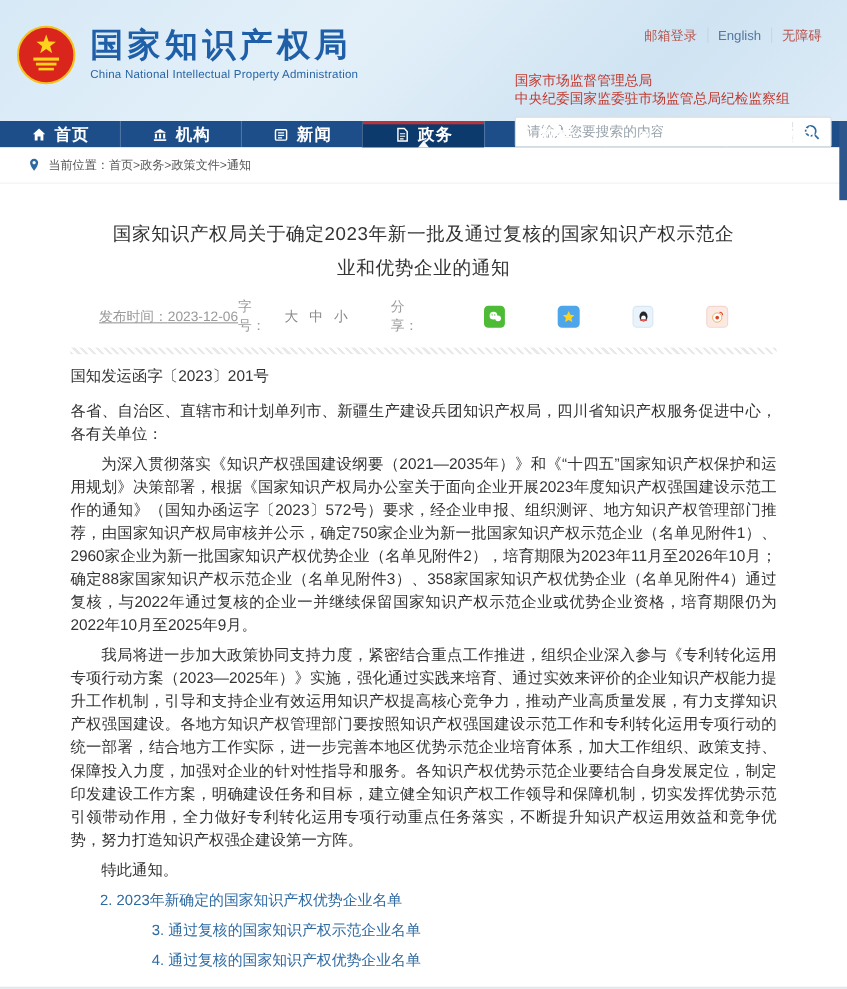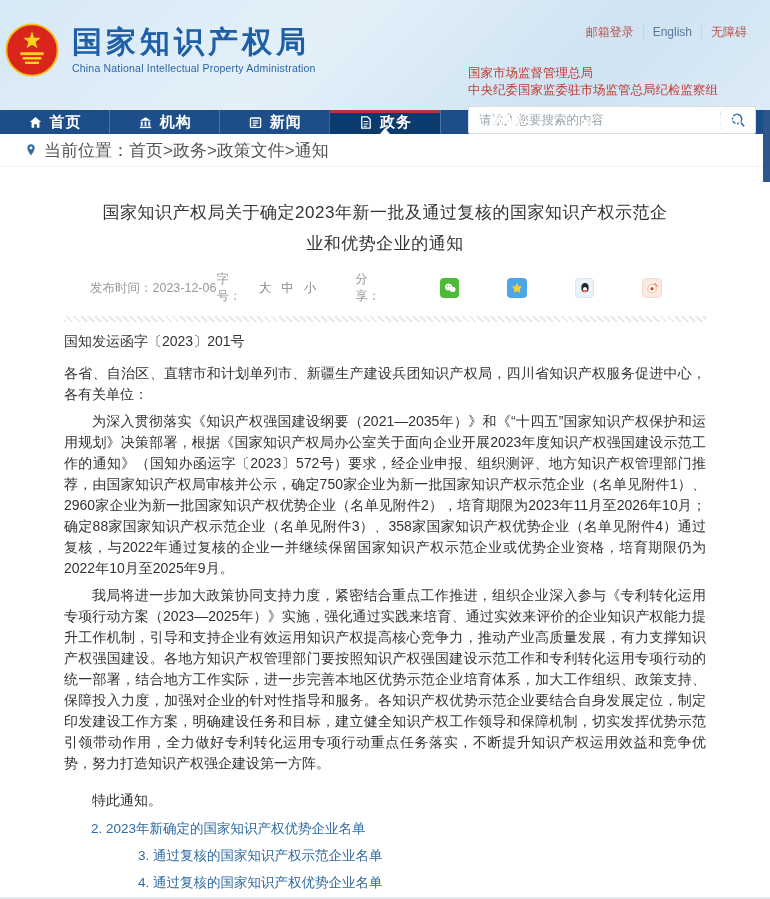--- a/index.html
+++ b/index.html
@@ -7,21 +7,21 @@
   body {
     font-family:"Liberation Sans","DejaVu Sans",sans-serif;
     background:#ffffff; color:#333;
     width:770px; height:899px; overflow:hidden; position:relative;
   }
   
   .site-header {
     height:110px; position:relative;
     background:linear-gradient(135deg,#d7e9f6 0%,#e3f0f9 40%,#cfe3f2 75%,#dcebf7 100%);
   }
-  .logo-wrap { position:absolute; left:4px; top:22px; display:flex; align-items:center; }
+  .logo-wrap { position:absolute; left:14px; top:22px; display:flex; align-items:center; }
   .emblem { width:56px; height:56px; }
   .logo-text { margin-left:12px; }
   .site-name { font-size:30px; font-weight:bold; color:#1f5fa8; letter-spacing:4px; line-height:32px; }
   .site-en { font-size:10.5px; color:#2a66a5; margin-top:4px; letter-spacing:0.2px; }
   .header-right { position:absolute; right:14px; top:24px; width:288px; }
   .top-links { text-align:right; font-size:12px; color:#b5524a; white-space:nowrap; }
   .top-links .tl { cursor:pointer; padding:0 9px; }
   .top-links .tl + .tl { border-left:1px solid #c6d4e0; }
   .top-links .tl.en { color:#55789e; }
   .related { margin-top:24px; font-size:12.5px; line-height:17px; color:#c03a30; }
@@ -52,54 +52,54 @@
   }
   .nav-item.active::after {
     content:""; position:absolute; bottom:0; left:50%; margin-left:-5px;
     border-left:5px solid transparent; border-right:5px solid transparent;
     border-bottom:6px solid #f7f9fb;
   }
   .edge-strip { position:absolute; right:0; top:110px; width:7px; height:72px; background:#2c568c; }
   
   .breadcrumb-bar {
     height:33px; background:#fff; border-bottom:1px solid #eef1f4;
-    display:flex; align-items:center; padding-left:24px; font-size:17px; color:#555;
+    display:flex; align-items:center; padding-left:24px; font-size:11px; color:#555;
   }
   .breadcrumb-bar .pin { margin-right:6px; display:flex; }
   .breadcrumb-path { color:#555; cursor:pointer; }
   
   .article { padding:0 64px; }
   .article-title {
     margin-top:30px; text-align:center; font-size:17px; line-height:31px;
     color:#333; font-weight:500; padding:0 38px; letter-spacing:0.5px;
   }
   .meta-row {
     margin-top:12px; display:flex; align-items:center; font-size:12.5px; color:#999;
     padding-left:26px; padding-right:44px;
   }
-  .meta-date { white-space:nowrap; }
+  .meta-date { white-space:nowrap;text-decoration:underline; }
   .meta-mid { margin-left:auto; display:flex; align-items:center; color:#999; }
   .font-size-opt { margin:0 5px; cursor:pointer; color:#888; }
   .share-group { display:flex; align-items:center; margin-left:34px;gap:37px; }
   .share-label { color:#999; }
   .share-icon { width:20px; height:20px; border-radius:4px; margin-left:11px;
     display:flex; align-items:center; justify-content:center; cursor:pointer; }
   .share-wechat { background:#4dbb36; }
   .share-qzone  { background:#4da6ea; }
   .share-qq     { background:#e9f3fb; border:1px solid #d7e6f2; }
   .share-weibo  { background:#fbe9e4; border:1px solid #f3d7cf; }
   .hatch-divider {
     margin-top:11px; height:6px;
     background:repeating-linear-gradient(45deg,#e9e9e9 0 2px,transparent 2px 5px);
   }
   .doc-number { margin-top:9px; text-align:center; font-size:13.5px; color:#333; line-height:21px; }
   .body-text { font-size:14px; color:#333; line-height:21px; text-align:justify; }
   .salutation { margin-top:11px; }
   .para { margin-top:6px; text-indent:2em; }
-  .closing { margin-top:16px; text-indent:2em; }
+  .closing { margin-top:6px; text-indent:2em; }
   .attachments { margin-top:7px; padding-left:2em; font-size:13.5px; line-height:21px; }
   .attach-row { display:flex; }
   .attach-row + .attach-row { margin-top:6px; padding-left:47px; }
   .attach-label { color:#333; white-space:nowrap; }
   .attach-link { color:#2e6aa2; text-decoration:none; cursor:pointer; }
   .attach-link.visited { color:#1f3e66; }
   .bottom-line { position:absolute; left:0; right:0; bottom:0; height:2px; background:#e4e8ec; }
 </style>
 </head>
 <body>

